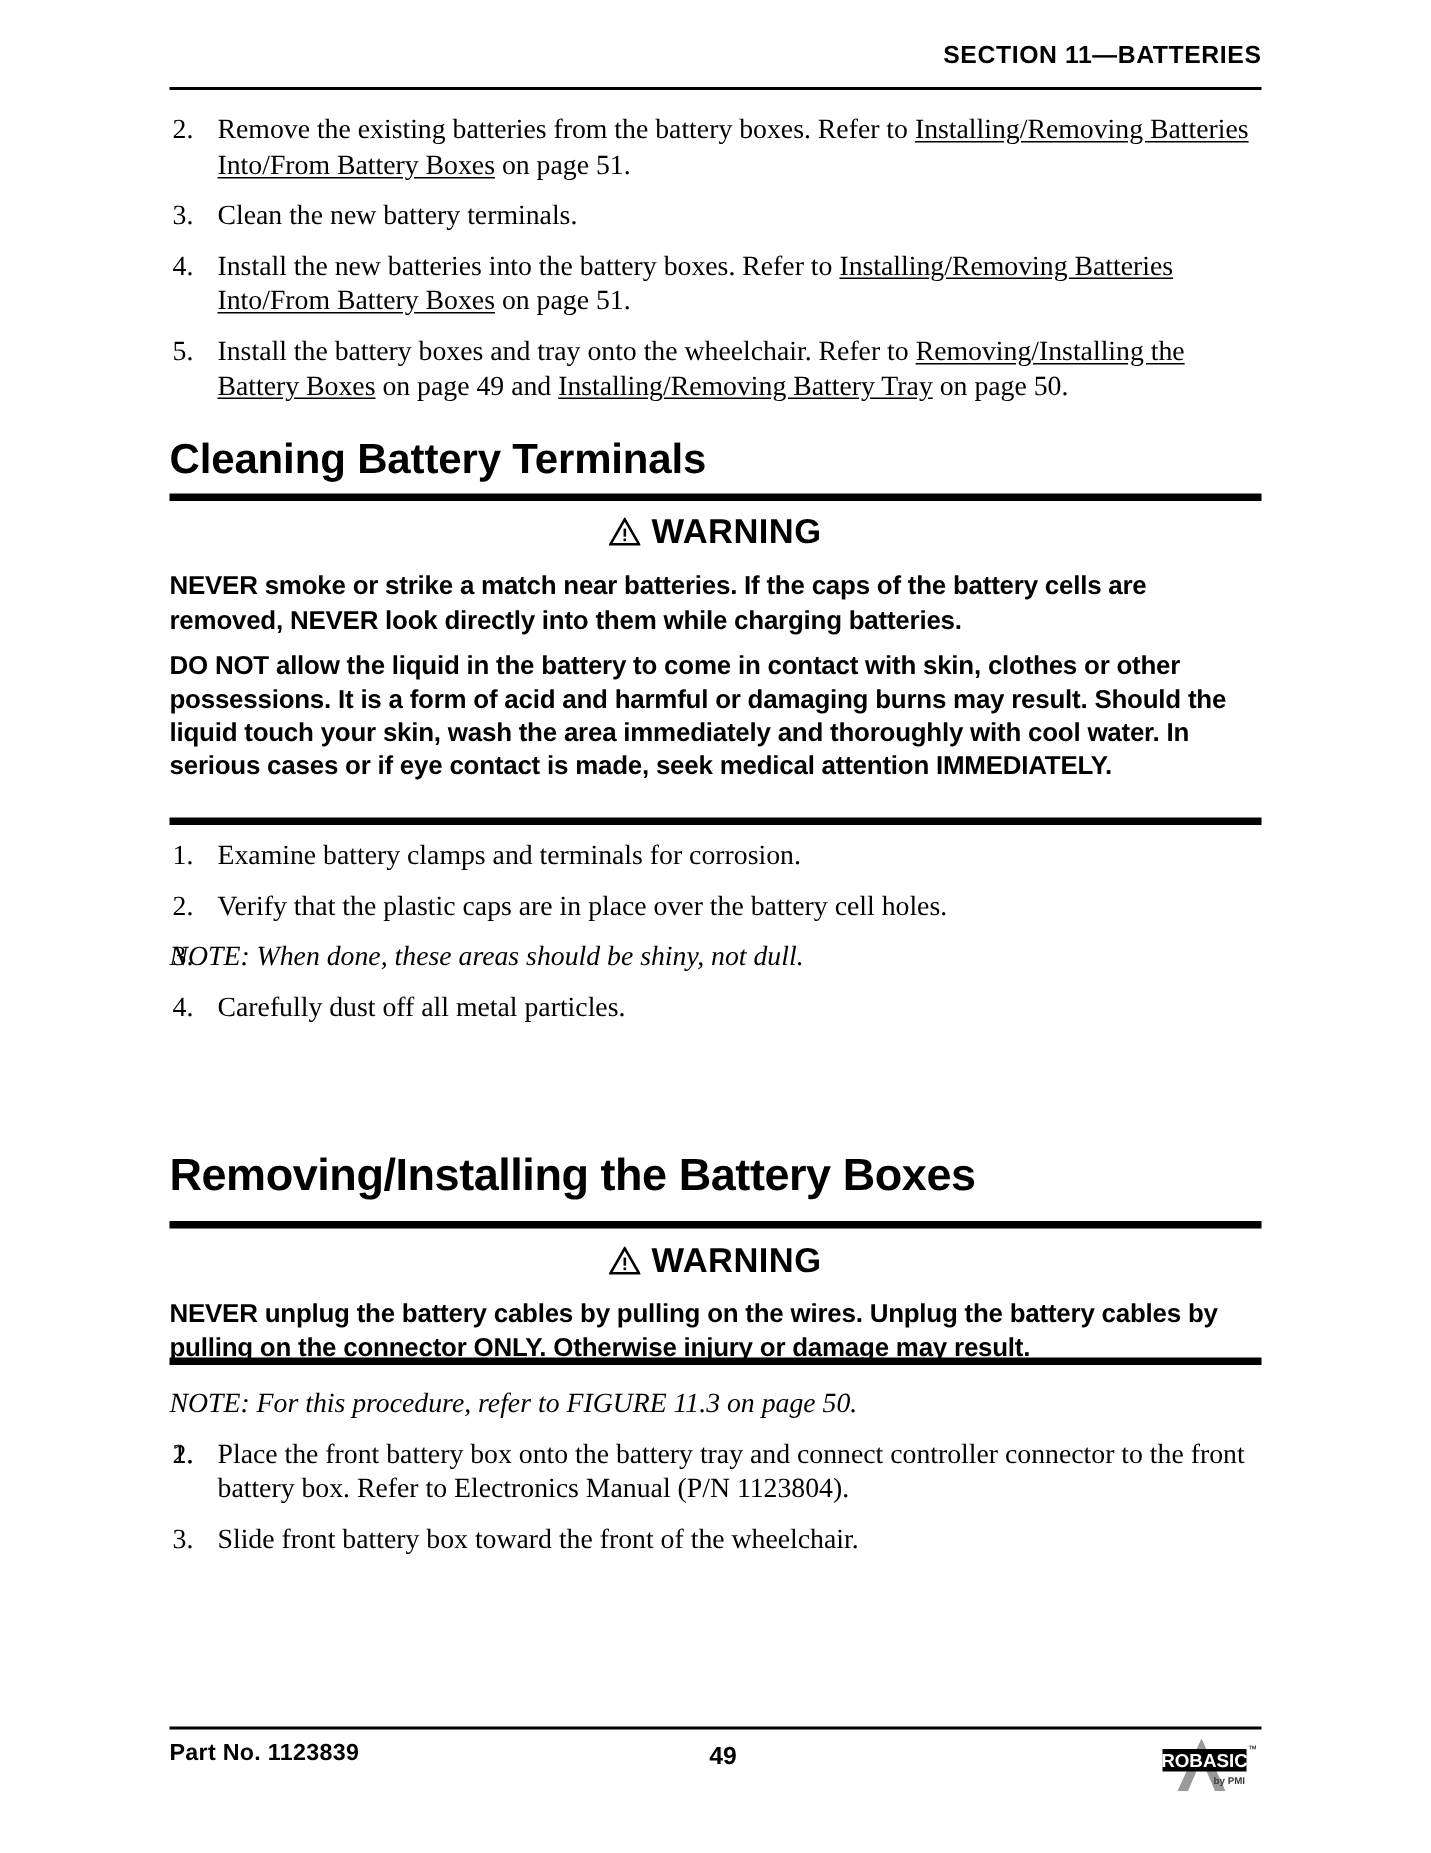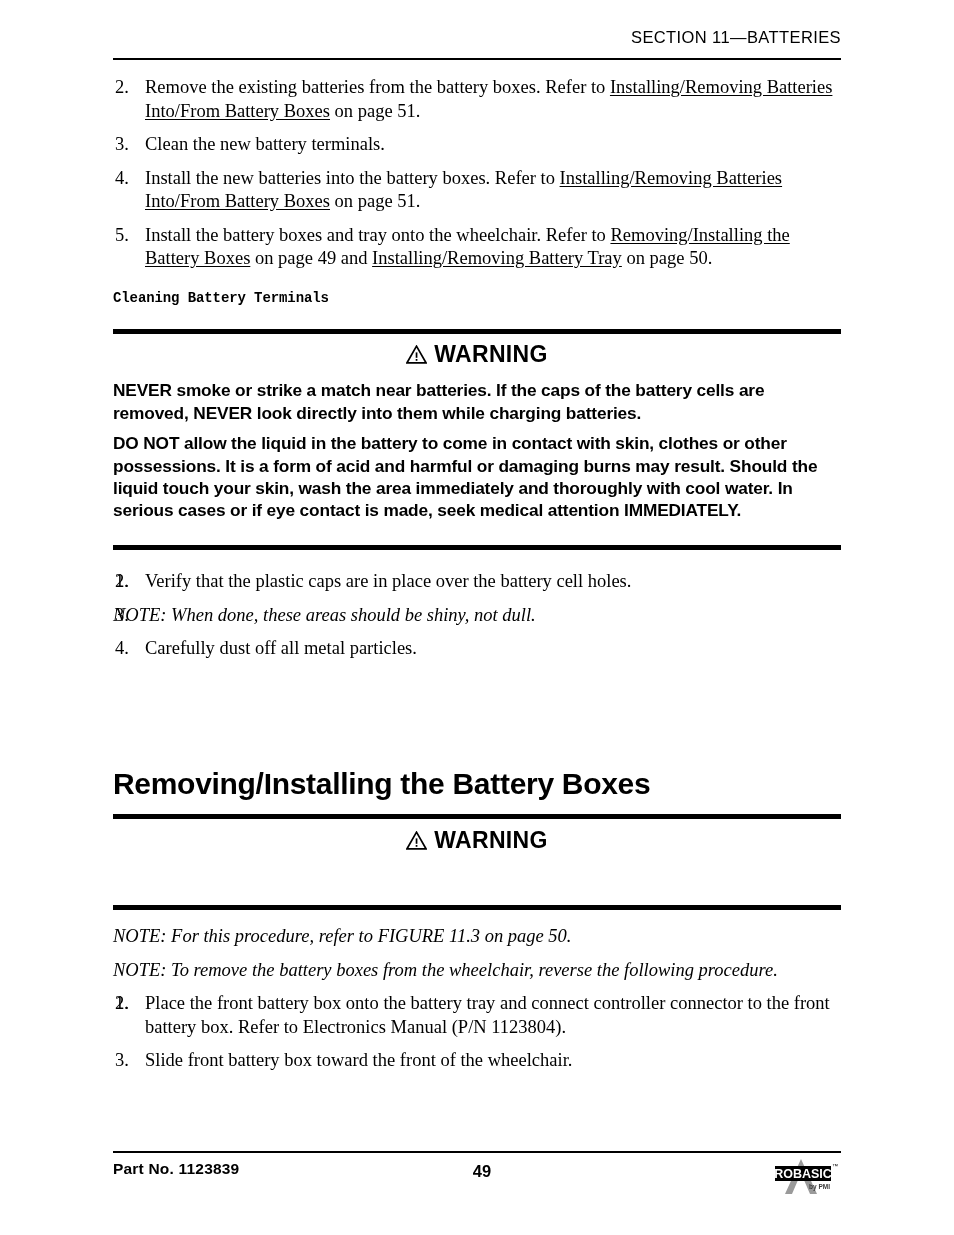--- a/index.html
+++ b/index.html
@@ -28,21 +28,21 @@
   
   .page-header {
     position: absolute;
     left: 113px;
     top: 28px;
     width: 728px;
     text-align: right;
   }
   .page-header .hdr-text {
     font-family: "Liberation Sans", sans-serif;
-    font-weight: normal;
+    font-weight: bold;
     font-size: 16.5px;
     letter-spacing: 0.4px;
     line-height: 1.1;
     display: inline-block;
   }
   .rule-thin {
     position: absolute;
     left: 113px;
     width: 728px;
     height: 2px;
@@ -85,23 +85,23 @@
 
   .note {
     font-size: 18.5px;
     line-height: 23.5px;
     font-style: italic;
     margin-bottom: 10px;
   }
 
   
   .h2 {
-    font-family: Liberation Mono, monospace;
-    font-weight: bold;
-    font-size: 14px;
+    font-family: Liberation Sans, sans-serif;
+    font-weight: bold;
+    font-size: 28px;
     letter-spacing: -0.1px;
     margin: 0;
     line-height: 1.15;
   }
   .h1 {
     font-family: "Liberation Sans", sans-serif;
     font-weight: bold;
     font-size: 30px;
     letter-spacing: -0.3px;
     margin: 0;
@@ -215,21 +215,21 @@
     </div>
     <div id="warn1-body" style="margin-top:10px;">
         <p class="warn-body"><b>NEVER</b><span> smoke or strike a match near batteries. If the caps of the battery cells are removed, </span><b>NEVER</b><span> look directly into them while charging batteries.</span></p>
         <p class="warn-body"><b>DO NOT</b><span> allow the liquid in the battery to come in contact with skin, clothes or other possessions. It is a form of acid and harmful or damaging burns may result. Should the liquid touch your skin, wash the area immediately and thoroughly with cool water. In serious cases or if eye contact is made, seek medical attention </span><b>IMMEDIATELY.</b></p>
       </div>
   </div>
   <div class="rule-thick" style="top:545px;"></div>
 
   <div class="abs" style="left:113px; top:560px;">
     <div id="cleaning-steps">
-        <div class="li"><span class="num">1.</span></div>
+        <div class="li"><span class="num">1.</span><span>Examine battery clamps and terminals for corrosion.</span></div>
         <div class="li"><span class="num">2.</span><span>Verify that the plastic caps are in place over the battery cell holes.</span></div>
         <div class="li"><span class="num">3.</span></div>
         <div class="note">NOTE: When done, these areas should be shiny, not dull.</div>
         <div class="li"><span class="num">4.</span><span>Carefully dust off all metal particles.</span></div>
       </div>
   </div>
 
   <div class="abs" style="left:113px; top:767px;">
     <div class="h1">Removing/Installing the Battery Boxes</div>
   </div>
@@ -238,27 +238,29 @@
   <div class="abs" style="left:113px; top:827px;">
     <div class="warn-title">
       <span class="warn-tri">
         <svg width="21" height="19" viewBox="0 0 21 19" aria-hidden="true">
           <path d="M10.5 1.2 L20 17.8 L1 17.8 Z" fill="none" stroke="#000" stroke-width="1.7" stroke-linejoin="miter"></path>
           <rect x="9.7" y="7.4" width="1.7" height="5.4" fill="#000"></rect>
           <rect x="9.7" y="14.0" width="1.7" height="1.8" fill="#000"></rect>
         </svg>
       </span><span>WARNING</span>
     </div>
+    <div id="warn2-body" style="margin-top:9px;">
+        <p class="warn-body"><b>NEVER</b><span> unplug the battery cables by pulling on the wires. Unplug the battery cables by pulling on the connector </span><b>ONLY.</b><span> Otherwise injury or damage may result.</span></p>
+      </div>
   </div>
   <div class="rule-thick" style="top:905px;"></div>
 
   <div class="abs" style="left:113px; top:925px;">
     <div id="removing-steps">
         <div class="note">NOTE: For this procedure, refer to FIGURE 11.3 on page 50.</div>
-        <div class="note">NOTE: To remove the battery boxes from the wheelchair, reverse the following procedure.</div>
         <div class="li"><span class="num">1.</span></div>
         <div class="li"><span class="num">2.</span><span>Place the front battery box onto the battery tray and connect controller connector to the front battery box. Refer to Electronics Manual (P/N 1123804).</span></div>
         <div class="li"><span class="num">3.</span><span>Slide front battery box toward the front of the wheelchair.</span></div>
       </div>
   </div>
 
   <div class="footer-line"></div>
   <div class="footer">
     <div class="footer-part">Part No. 1123839</div>
     <div class="footer-page">49</div>

